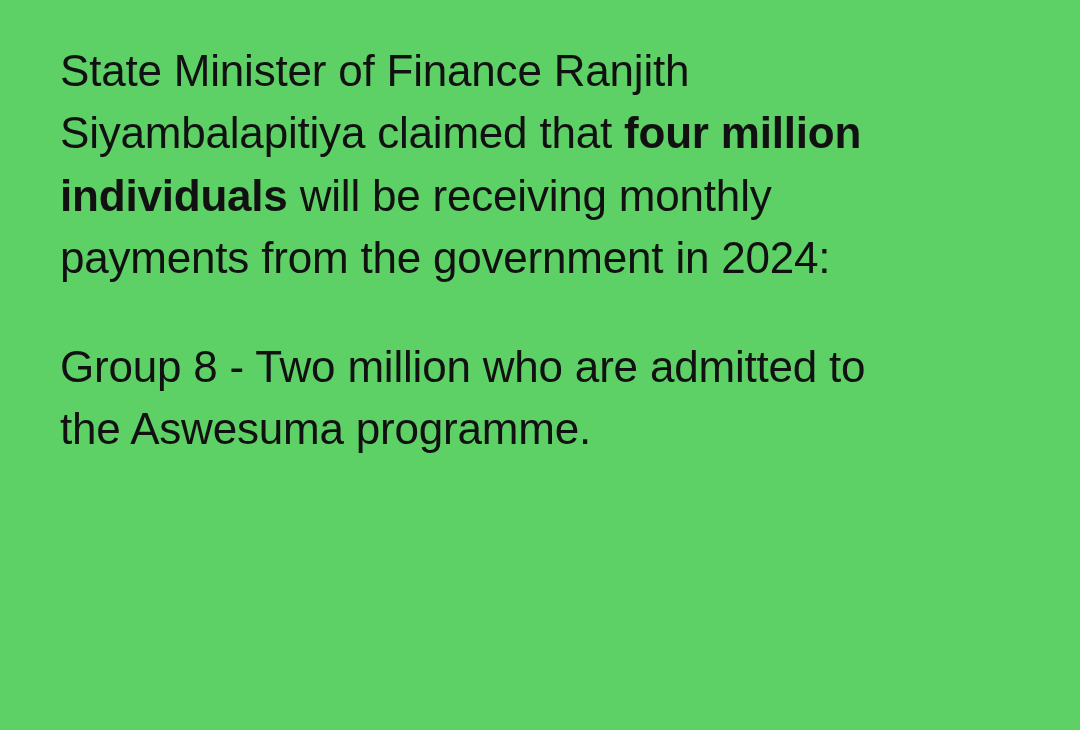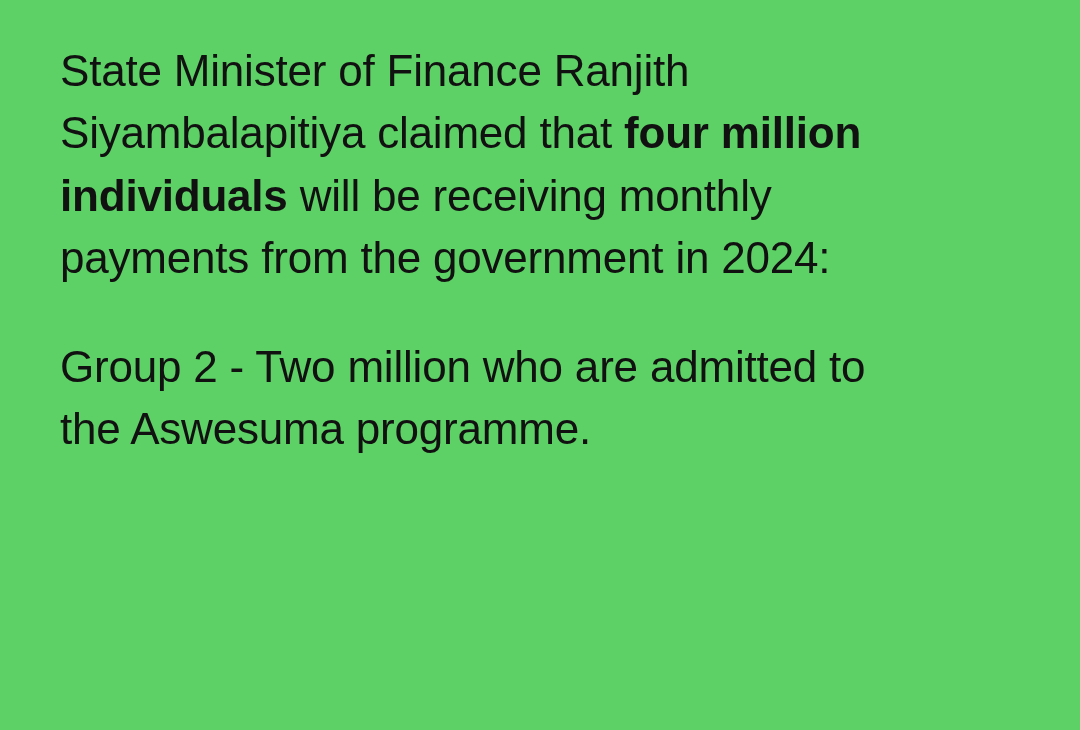--- a/index.html
+++ b/index.html
@@ -48,15 +48,15 @@
 </head>
 <body>
 
 <div class="card">
 
   <p class="para intro">
     <span>State Minister of Finance Ranjith Siyambalapitiya claimed that </span><span class="bold">four million individuals</span><span> will be receiving monthly payments from the government in 2024:</span>
   </p>
 
 
-  <p class="para last">Group 2 - Two million who are admitted to the Aswesuma programme.</p>
+  <p class="para last">Group 8 - Two million who are admitted to the Aswesuma programme.</p>
 
 </div>
 
 </body></html>

